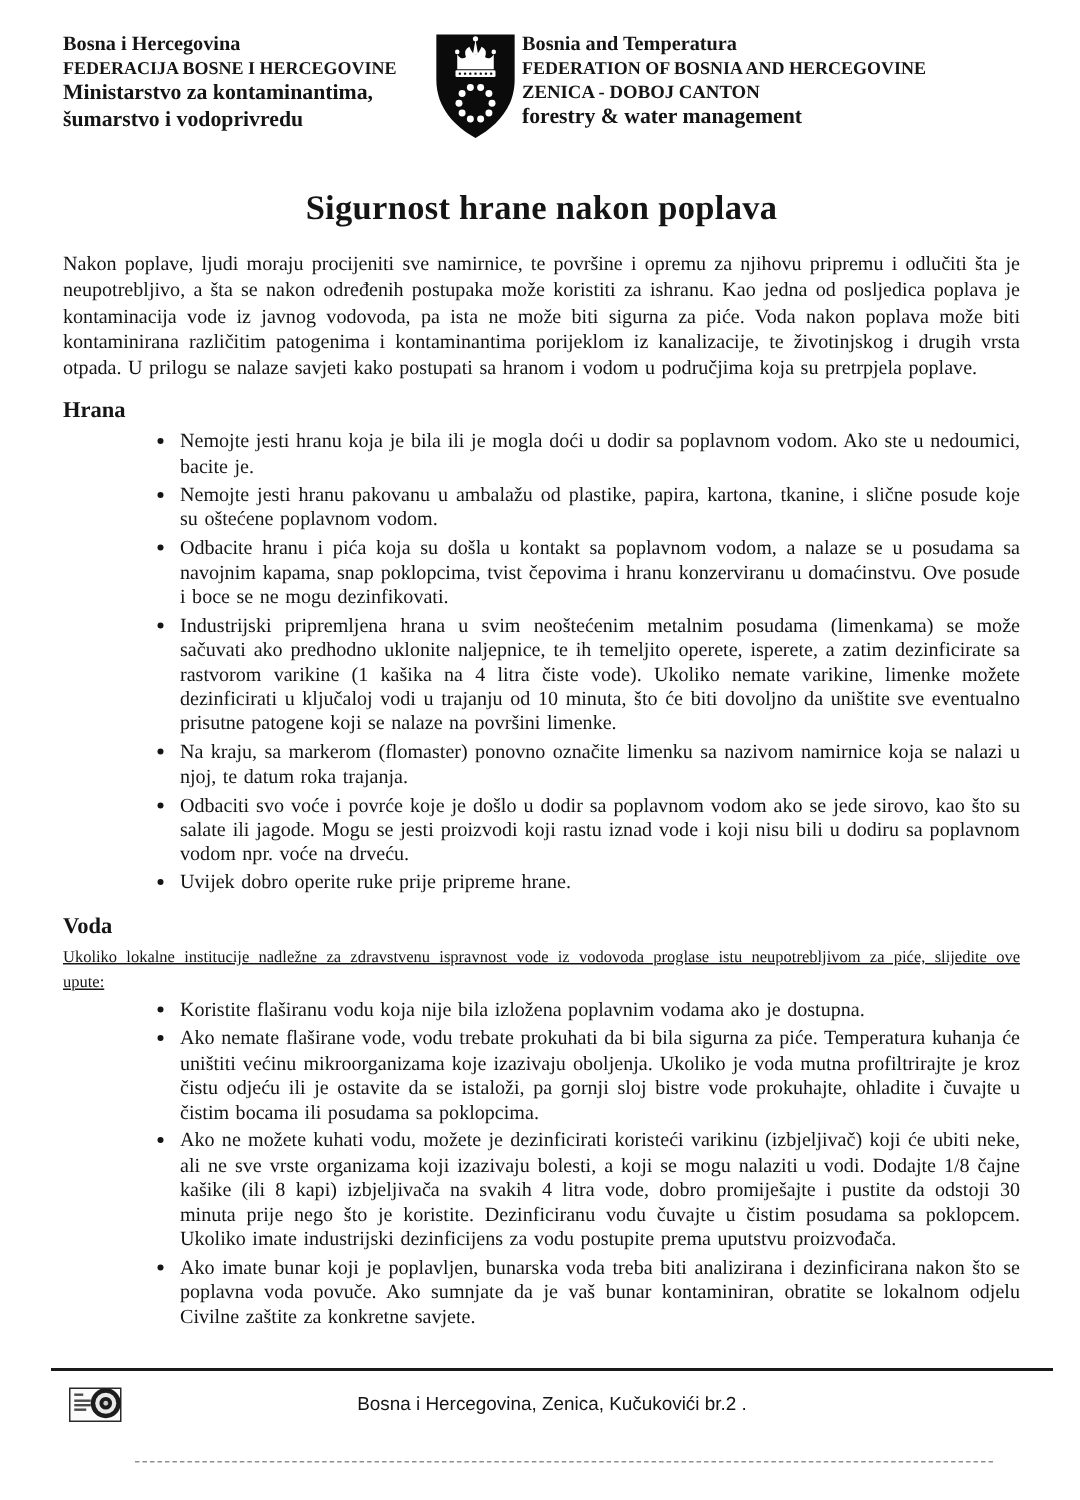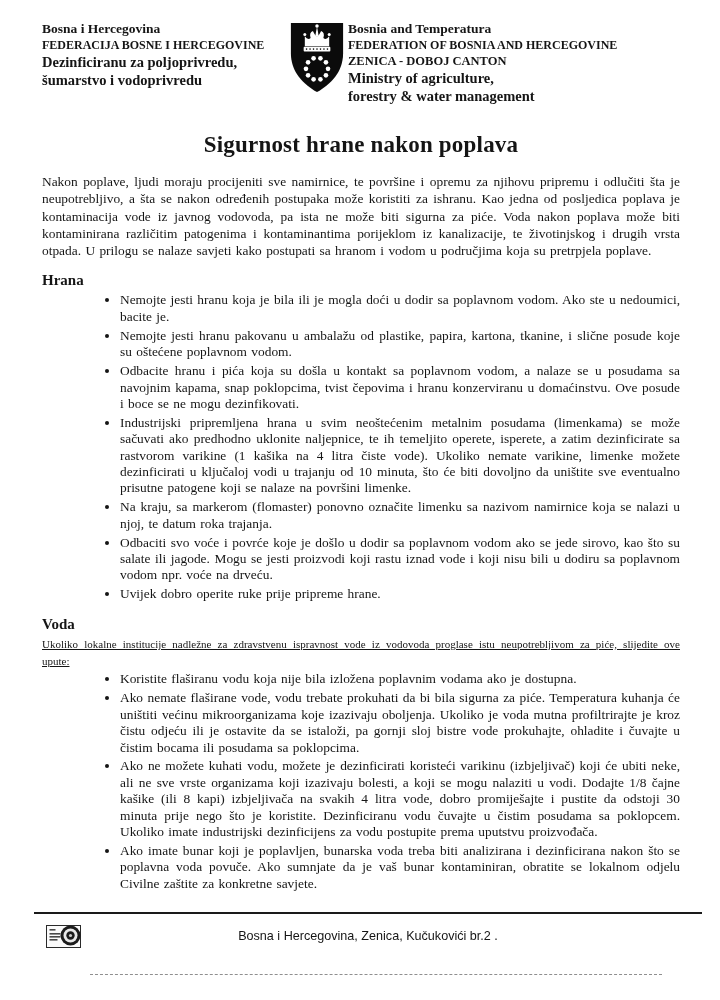--- a/index.html
+++ b/index.html
@@ -95,21 +95,21 @@
 </style>
 </head>
 <body>
 
 <div class="page">
 
   <div class="doc-header">
     <div class="header-col left">
       <div class="hline-1">Bosna i Hercegovina</div>
       <div class="hline-2">FEDERACIJA BOSNE I HERCEGOVINE</div>
-      <div class="hline-4">Dezinficiranu za poljoprivredu,</div>
+      <div class="hline-4">Ministarstvo za kontaminantima,</div>
       <div class="hline-5">šumarstvo i vodoprivredu</div>
     </div>
 
     <div class="shield-wrap">
       <svg viewBox="0 0 100 125" width="58" height="73" aria-hidden="true">
         <path d="M5,3 H95 V55 C95,88 73,109 50,122 C27,109 5,88 5,55 Z" fill="#0b0b0b"></path>
 
         <path d="M29,43 L29,26 Q34,33 39,29 Q36,20 43,17 Q47,26 50,26 Q53,26 57,17 Q64,20 61,29 Q66,33 71,26 L71,43 Z" fill="#ffffff"></path>
         <path d="M47,26 L50,9 L53,26 Z" fill="#ffffff"></path>
         <circle cx="29" cy="23" r="2.6" fill="#ffffff"></circle>
@@ -134,21 +134,20 @@
         <circle cx="44.1" cy="100.1" r="4" fill="#ffffff"></circle>
         <circle cx="55.9" cy="100.1" r="4" fill="#ffffff"></circle>
         <circle cx="65.4" cy="93.2" r="4" fill="#ffffff"></circle>
       </svg>
     </div>
 
     <div class="header-col right">
       <div class="hline-1">Bosnia and Temperatura</div>
       <div class="hline-2">FEDERATION OF BOSNIA AND HERCEGOVINE</div>
       <div class="hline-3">ZENICA - DOBOJ CANTON</div>
-      <div class="hline-4">Ministry of agriculture,</div>
       <div class="hline-5">forestry &amp; water management</div>
     </div>
   </div>
 
   <h1 class="doc-title">Sigurnost hrane nakon poplava</h1>
 
   <p class="intro">Nakon poplave, ljudi moraju procijeniti sve namirnice, te površine i opremu za njihovu pripremu i odlučiti šta je neupotrebljivo, a šta se nakon određenih postupaka može koristiti za ishranu. Kao jedna od posljedica poplava je kontaminacija vode iz javnog vodovoda, pa ista ne može biti sigurna za piće. Voda nakon poplava može biti kontaminirana različitim patogenima i kontaminantima porijeklom iz kanalizacije, te životinjskog i drugih vrsta otpada. U prilogu se nalaze savjeti kako postupati sa hranom i vodom u područjima koja su pretrpjela poplave.</p>
 
   <div class="section-heading">Hrana</div>
   <ul class="bullets">

